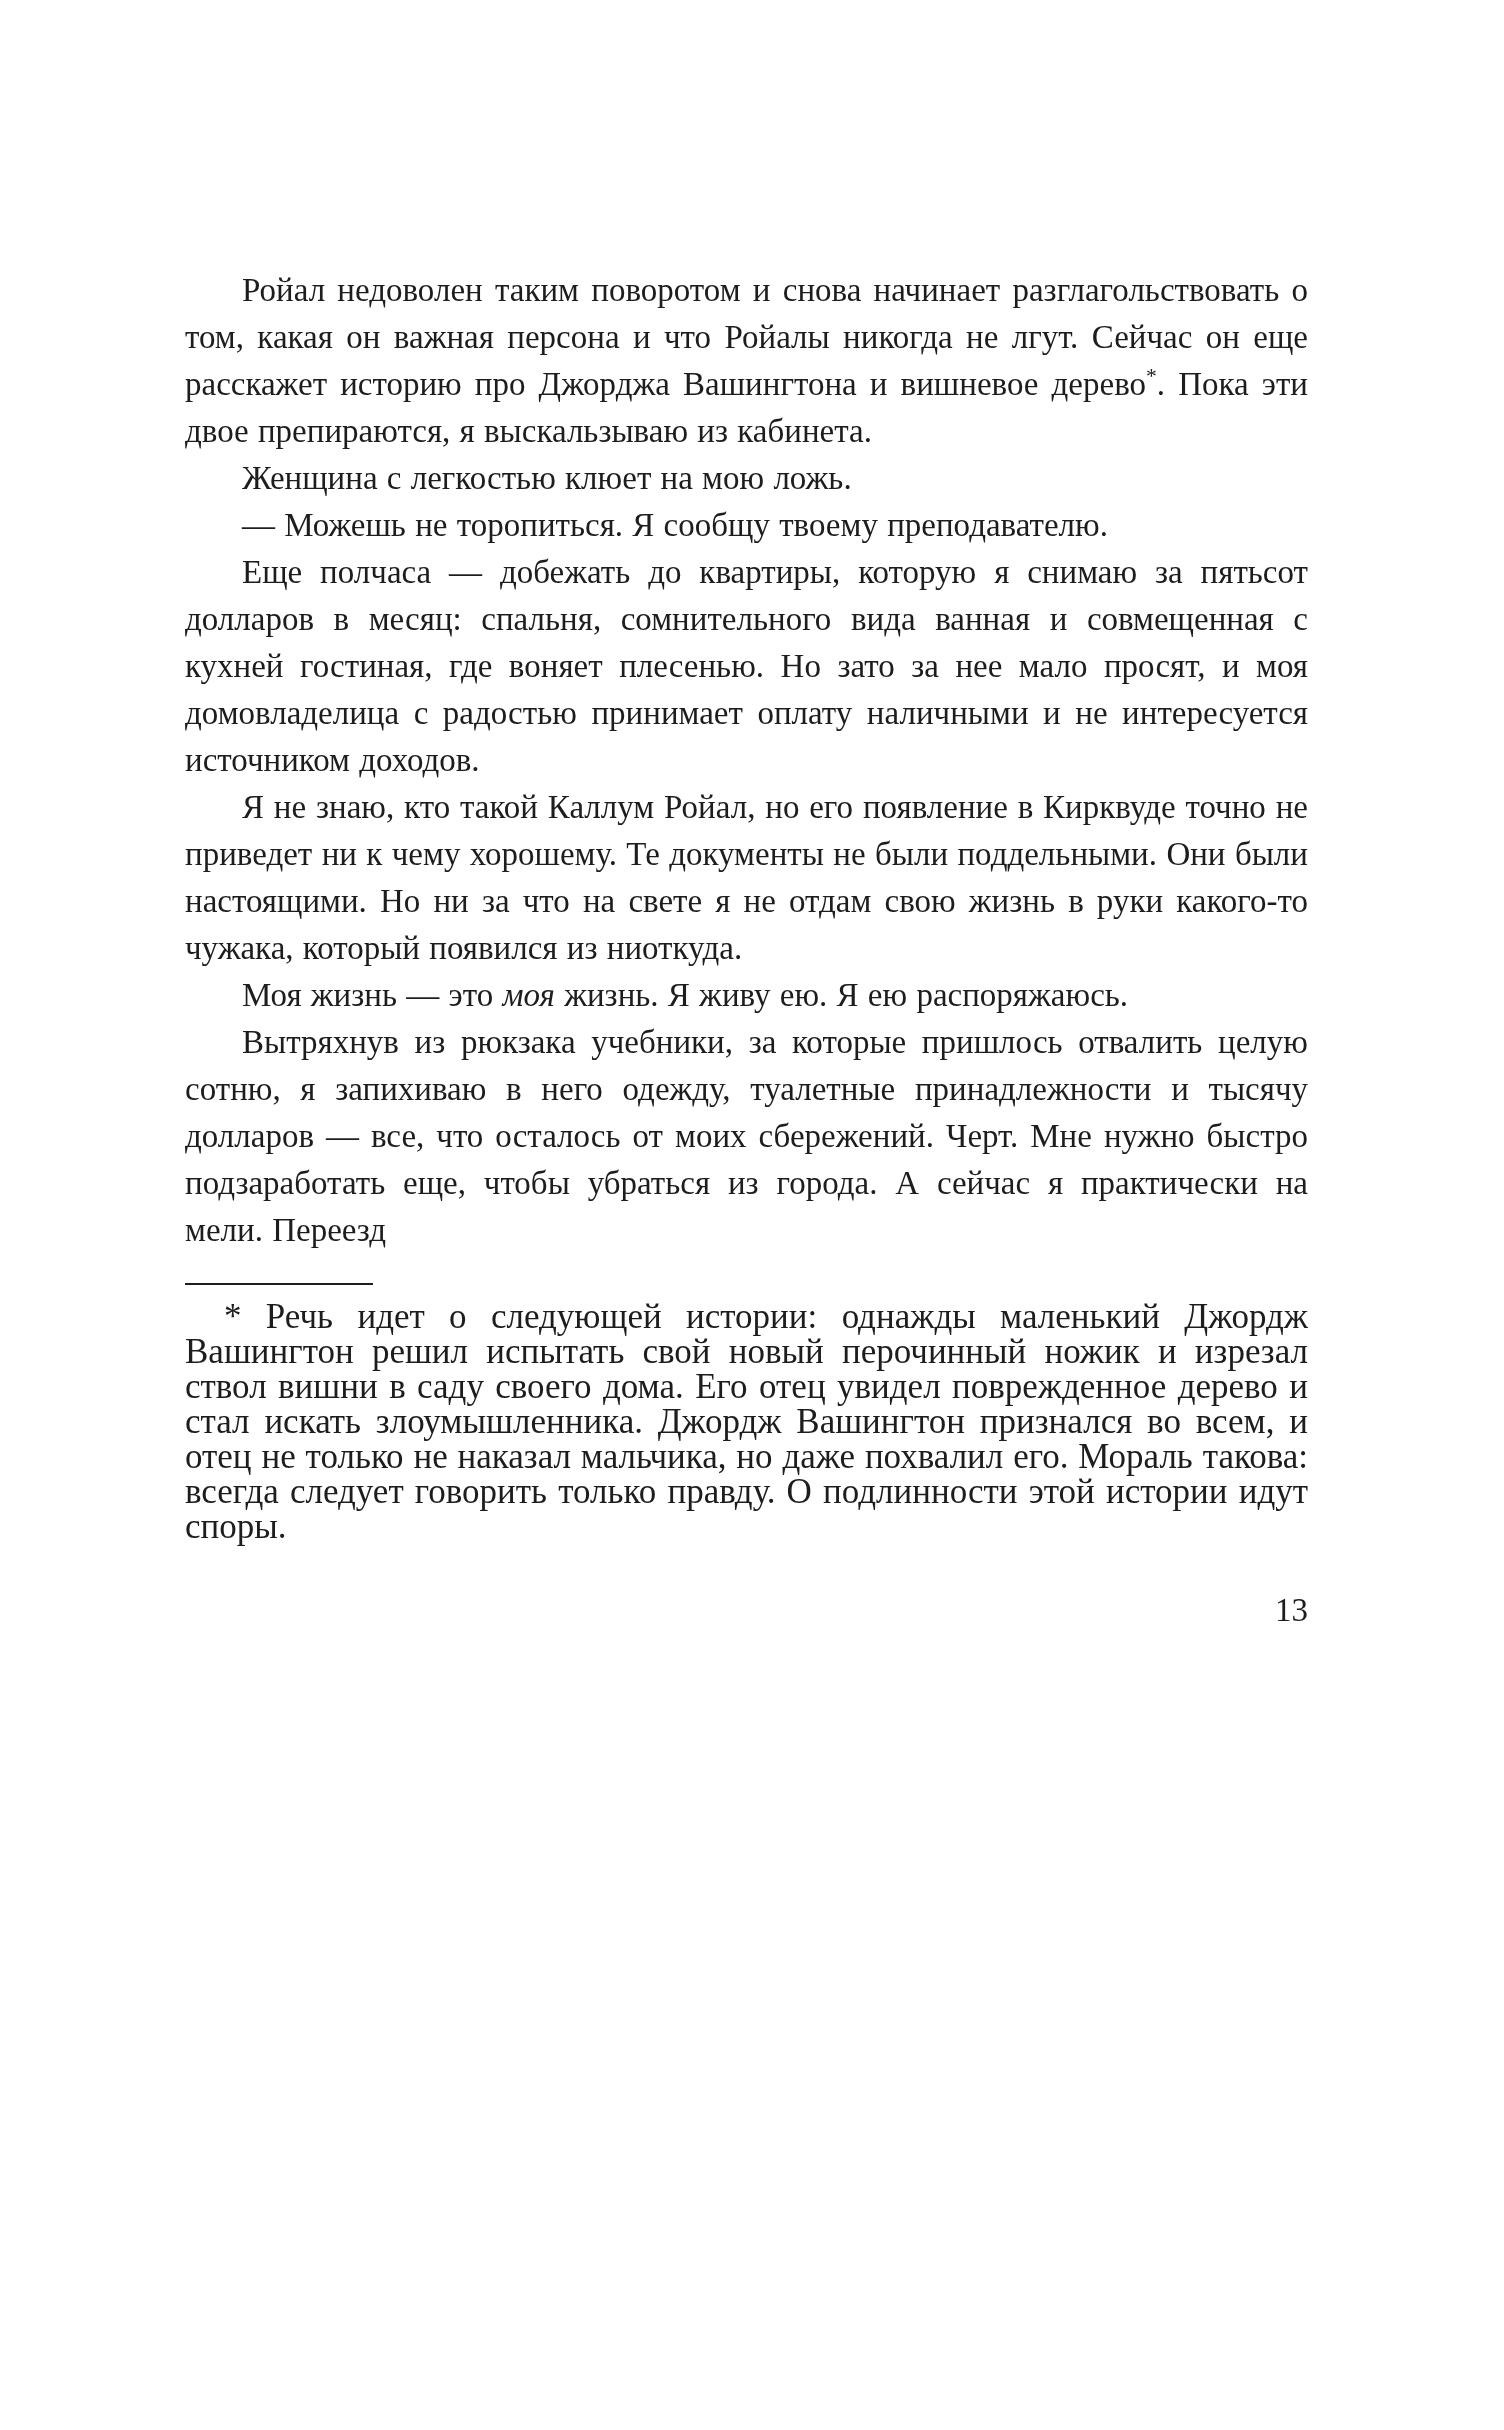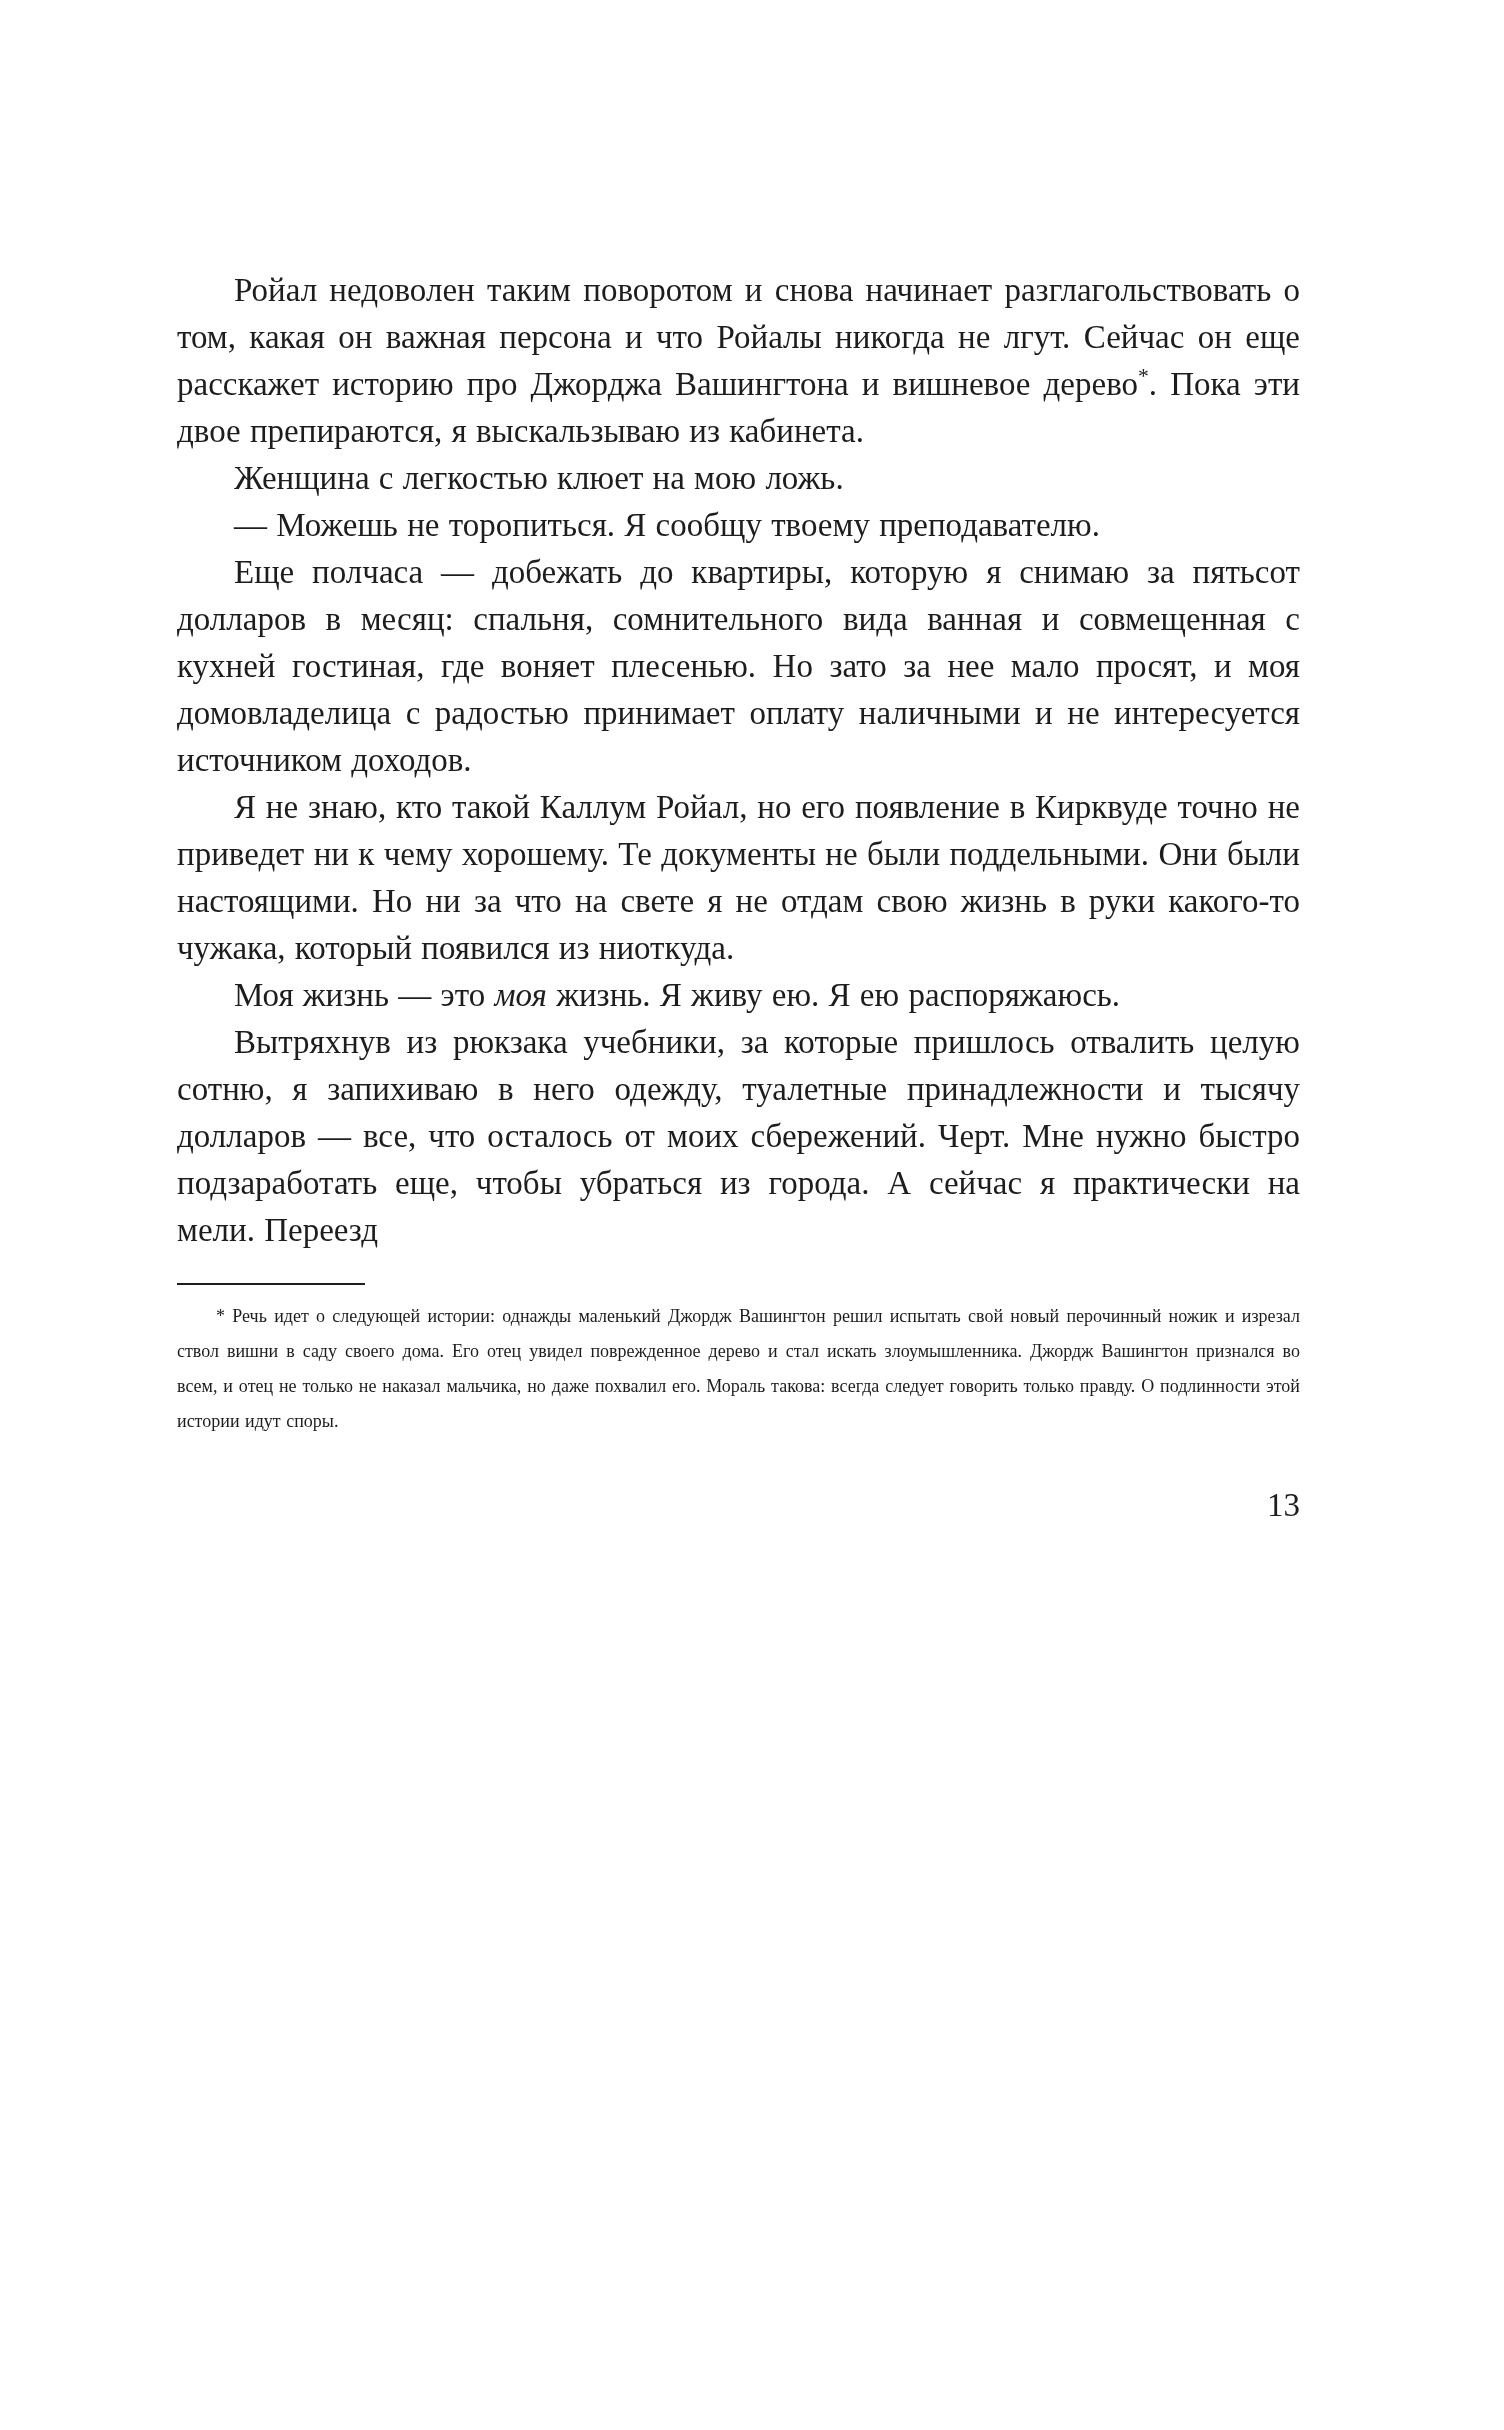--- a/index.html
+++ b/index.html
@@ -15,21 +15,21 @@
   }
   .page {
     position: relative;
     width: 1505px;
     height: 2431px;
     background: #ffffff;
     overflow: hidden;
   }
   .text-block {
     position: absolute;
-    left: 177px;
+    left: 185px;
     top: 267px;
     width: 1123px;
   }
   p.body-par {
     margin: 0;
     font-size: 33px;
     line-height: 47px;
     text-align: justify;
     text-indent: 57px;
     word-spacing: 1px;
@@ -38,21 +38,21 @@
     font-size: 21.6px;
     line-height: 0;
   }
   .footnote-sep {
     width: 188px;
     border-top: 2px solid #1d1d1d;
     margin-top: 29px;
     margin-bottom: 13.7px;
   }
   .footnote {
-    font-size: 18px;
+    font-size: 35px;
     line-height: 35px;
     text-align: justify;
     text-indent: 39px;
     word-spacing: 1px;
   }
   .page-number {
     margin-top: 43px;
     font-size: 33px;
     line-height: 47px;
     text-align: right;

